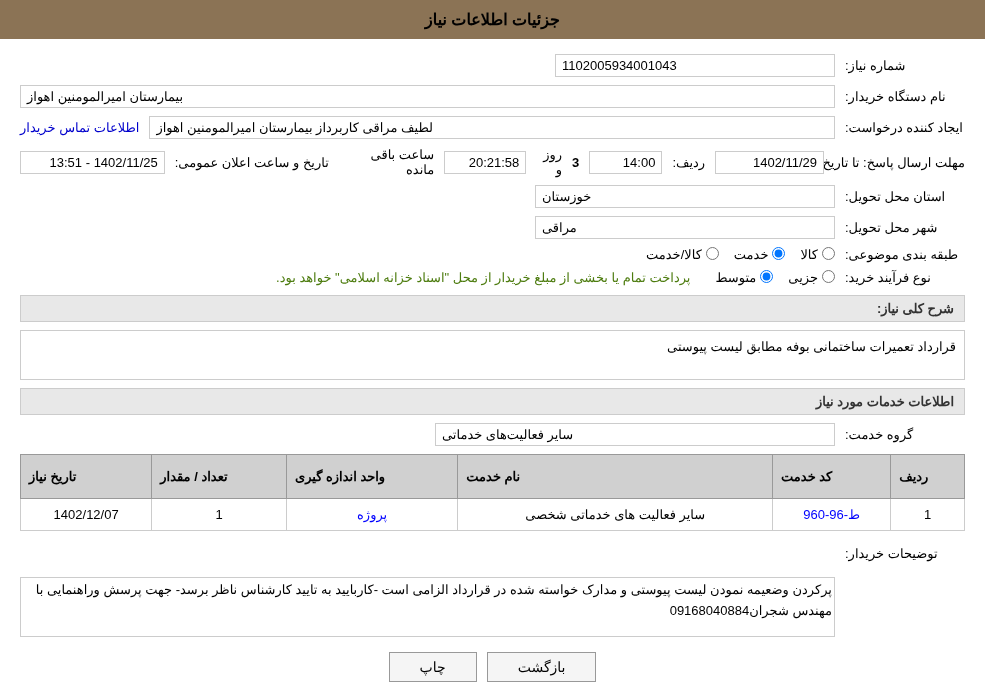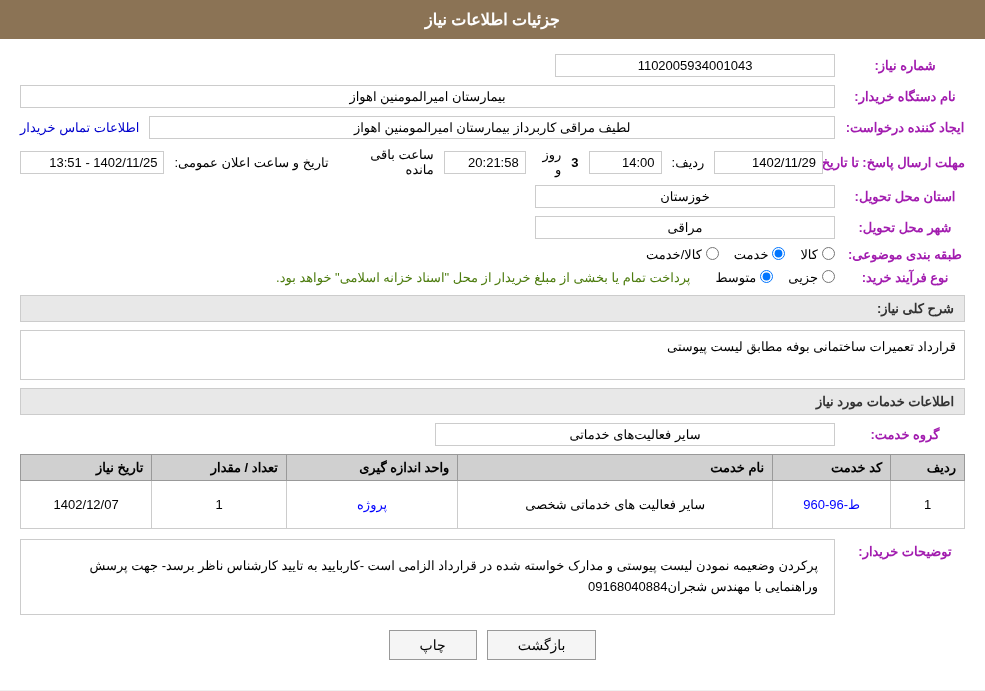--- a/index.html
+++ b/index.html
@@ -9,50 +9,50 @@
       direction: rtl;
       font-size: 13px;
     }
     .page-wrapper {
       max-width: 985px;
       margin: 0 auto;
       background: #fff;
     }
     .header-bar {
       background: #8B7355;
-      color: #ffffff;
+      color: #000000;
       text-align: center;
       padding: 10px 20px;
       font-size: 16px;
       font-weight: bold;
     }
     .content-area {
       padding: 15px 20px;
       background: #fff;
     }
     .info-row {
       display: flex;
       align-items: center;
       margin-bottom: 8px;
       gap: 10px;
     }
     .label {
-      color: #a21caf;
-      font-weight: bold;
+      color: #000000;
+      font-weight: normal;
       white-space: nowrap;
       min-width: 120px;
-      text-align: center;
+      text-align: left;
     }
     .input-box {
       border: 1px solid #ccc;
       background: #fff;
-      padding: 3px 14px;
+      padding: 3px 6px;
       min-height: 22px;
       flex: 1;
-      text-align: center;
+      text-align: left;
     }
     .input-box-small {
       border: 1px solid #ccc;
       background: #fff;
       padding: 3px 6px;
       min-height: 22px;
       width: 180px;
       text-align: right;
     }
     .input-box-date {
@@ -122,40 +122,41 @@
       margin-bottom: 8px;
     }
     table.items-table {
       width: 100%;
       border-collapse: collapse;
       margin-bottom: 10px;
     }
     table.items-table th {
       background: #d0d0d0;
       border: 1px solid #999;
-      padding: 5px 8px;
-      text-align: right;
+      padding: 14px 8px;
+      text-align: left;
       font-weight: bold;
     }
     table.items-table td {
       border: 1px solid #ccc;
-      padding: 16px 8px;
+      padding: 8px 8px;
       text-align: center;
     }
     table.items-table td.blue-link {
       color: blue;
     }
     .buyer-notes {
       border: 1px solid #ccc;
-      padding: 16px;
+      padding: 2px;
       background: #fff;
       min-height: 60px;
       text-align: right;
       width: 100%;
       line-height: 1.6;
+      margin-top: 36px;
     }
     .buyer-notes-row {
       display: flex;
       align-items: flex-start;
       gap: 10px;
       margin-bottom: 8px;
     }
     .buttons-row {
       display: flex;
       justify-content: center;

